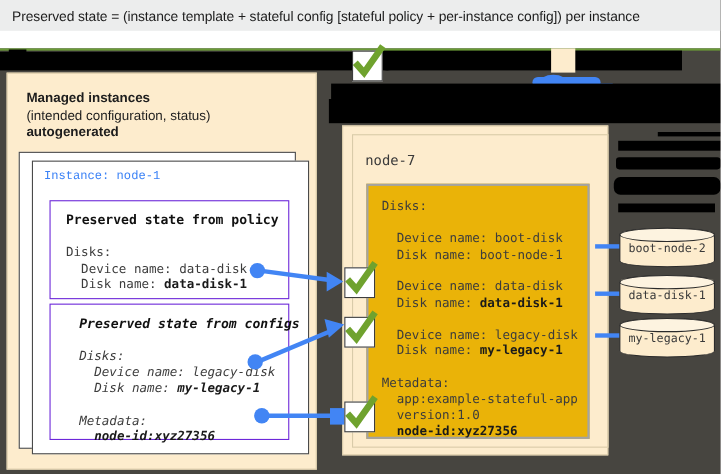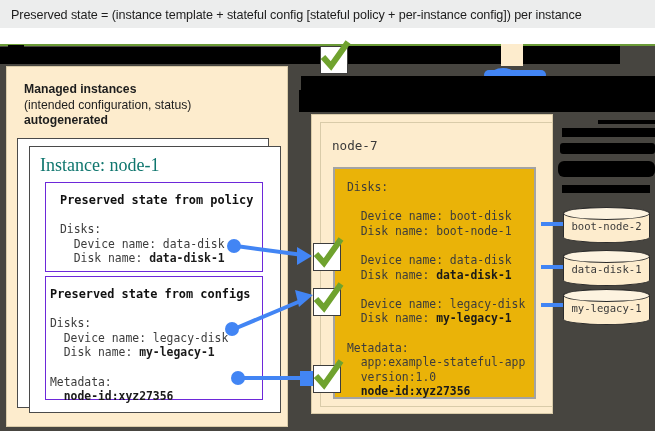--- a/index.html
+++ b/index.html
@@ -74,40 +74,40 @@
 
   
   .card-white{
     position:absolute;background:#ffffff;border:1px solid #4a4a4a;
   }
   .stack-back{left:17px;top:138px;width:250px;height:268px;}
   .stack-front{left:29px;top:146px;width:250px;height:265px;}
 
   .instance-label{
     position:absolute;left:40px;top:155px;
-    font-family:Liberation Serif, serif;
-    font-size:18px;color:#0f766e;white-space:nowrap;
+    font-family:Liberation Mono, monospace;
+    font-size:11px;color:#3b82f6;white-space:nowrap;
   }
 
   .sub-card{
     position:absolute;background:#ffffff;border:1px solid #6d28d9;
   }
   .sub-policy{left:45px;top:182px;width:216px;height:88px;}
   .sub-configs{left:45px;top:276px;width:216px;height:122px;}
 
   .mono{
     font-family:"DejaVu Sans Mono", monospace;
     font-size:11.4px;line-height:14.6px;color:#3c3c3c;
     white-space:pre;
   }
   .mono b{font-weight:bold;color:#1a1a1a;}
   .mono .hdr{font-weight:bold;color:#111111;font-size:11.9px;}
 
   .sub-policy .body{position:absolute;left:14px;top:10px;}
-  .sub-configs .body{position:absolute;left:4px;top:10px;}
+  .sub-configs .body{position:absolute;left:26px;top:10px;font-style:italic;}
 
   
   .panel-right-outer{left:311px;top:114px;width:240px;height:298px;}
   .panel-right-inner{
     position:absolute;left:320px;top:122px;width:231px;height:283px;
     background:#fdeccd;border:1px solid #d9cba9;
   }
   .node-label{
     position:absolute;left:332px;top:138px;
     font-family:"DejaVu Sans Mono", monospace;

